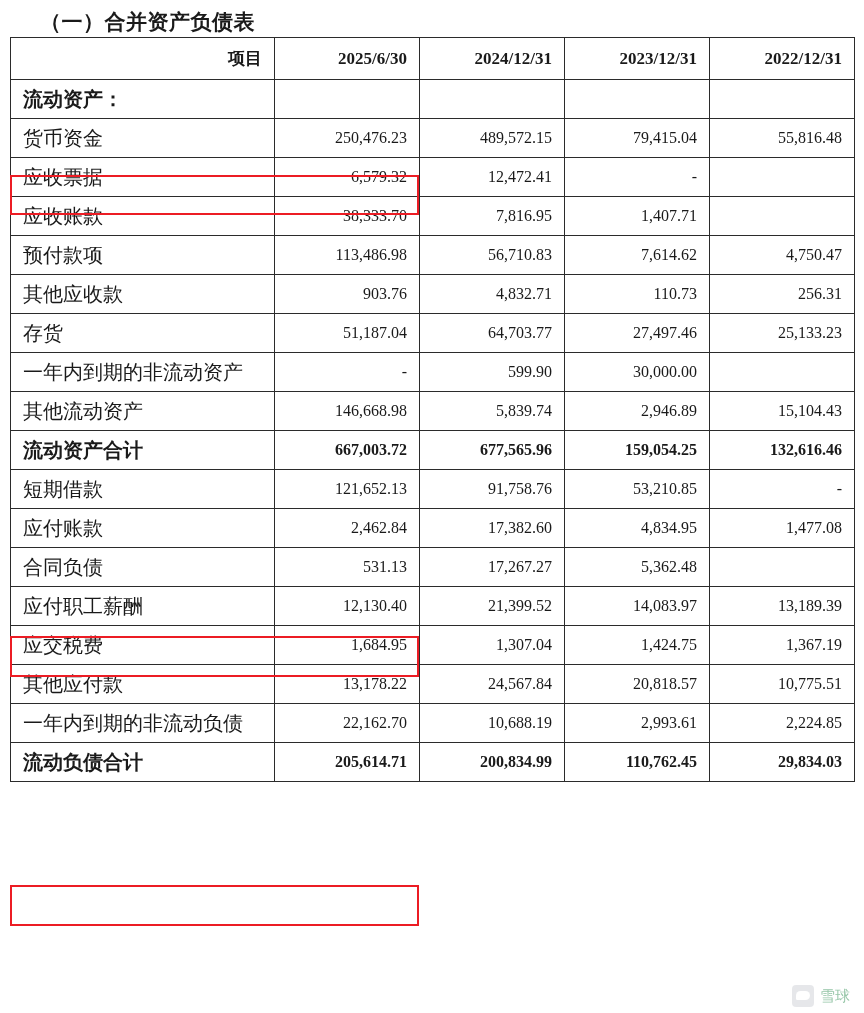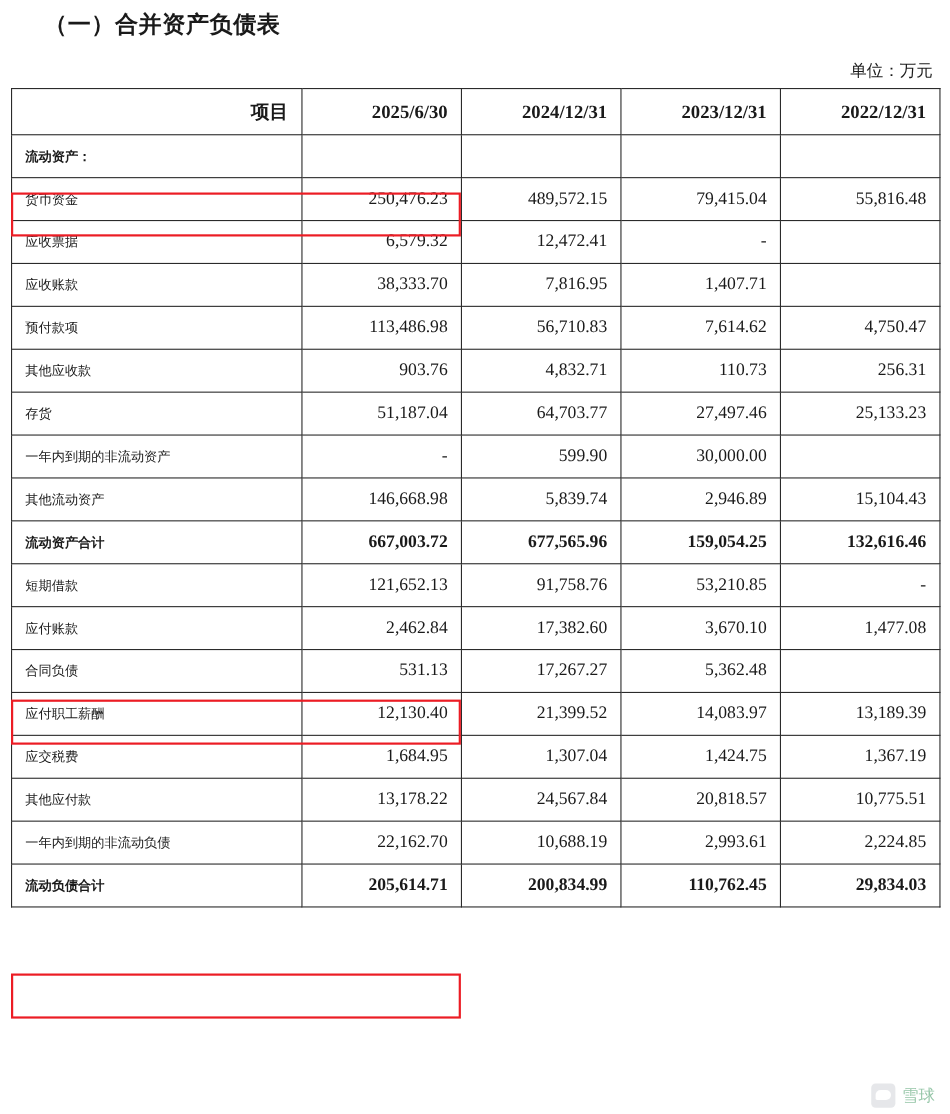--- a/index.html
+++ b/index.html
@@ -57,21 +57,21 @@
     overflow: hidden;
   }
   table.fin thead th {
     text-align: right;
     font-weight: bold;
     font-size: 17px;
     height: 42px;
   }
   td.item {
     text-align: left;
-    font-size: 12px;
+    font-size: 20px;
   }
   td.num {
     text-align: right;
     font-size: 16px;
     font-family: "Liberation Serif", "DejaVu Serif", serif;
   }
   tr.section td.item {
     font-weight: bold;
   }
   tr.total td {
@@ -114,21 +114,20 @@
     font-family: "Liberation Sans", sans-serif;
   }
 </style>
 </head>
 <body>
 
 <div class="page">
 
   <h1 class="doc-title">（一）合并资产负债表</h1>
 
-  <div class="unit-line">单位：万元</div>
 
   <table class="fin">
     <colgroup>
       <col class="c0">
         <col class="c1">
         <col class="c2">
         <col class="c3">
         <col class="c4">
     </colgroup>
     <thead>
@@ -215,21 +214,21 @@
           <td class="item">短期借款</td>
           <td class="num">121,652.13</td>
           <td class="num">91,758.76</td>
           <td class="num">53,210.85</td>
           <td class="num">-</td>
         </tr>
         <tr class="data">
           <td class="item">应付账款</td>
           <td class="num">2,462.84</td>
           <td class="num">17,382.60</td>
-          <td class="num">3,670.10</td>
+          <td class="num">4,834.95</td>
           <td class="num">1,477.08</td>
         </tr>
         <tr class="data">
           <td class="item">合同负债</td>
           <td class="num">531.13</td>
           <td class="num">17,267.27</td>
           <td class="num">5,362.48</td>
           <td class="num"></td>
         </tr>
         <tr class="data">

